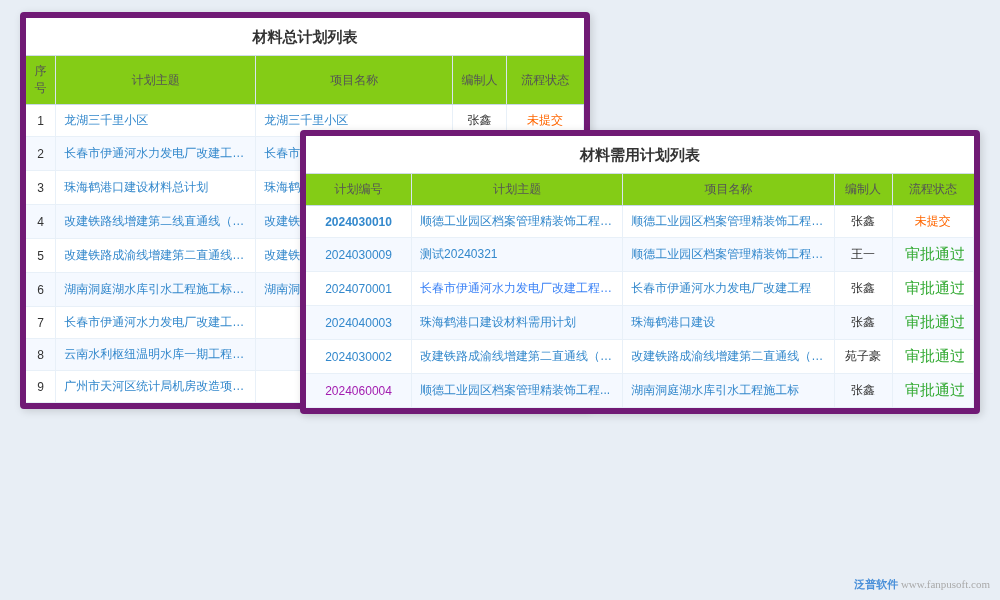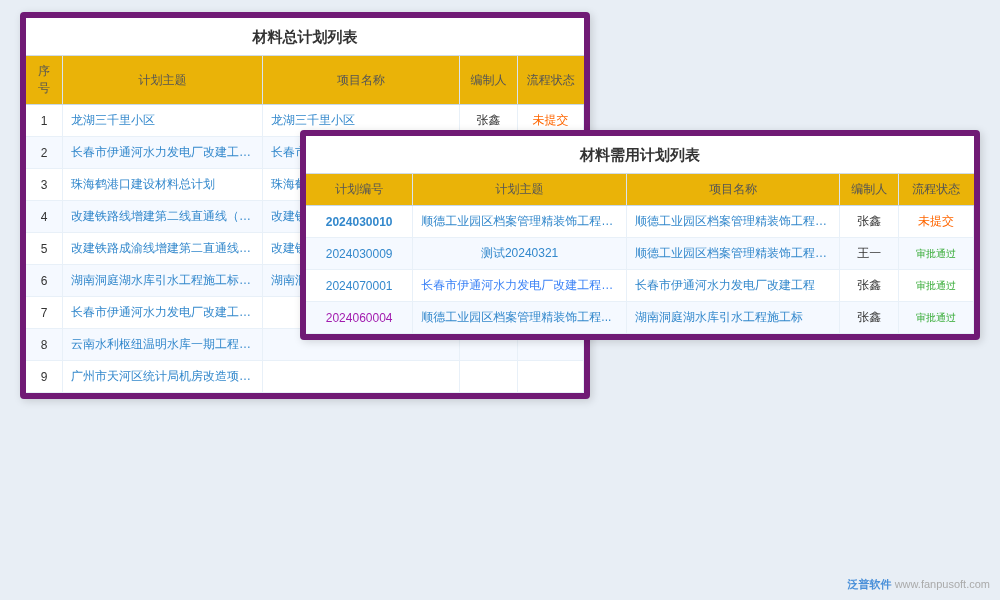--- a/index.html
+++ b/index.html
@@ -28,21 +28,21 @@
       color: #333;
       border-bottom: 1px solid #d0dce8;
     }
 
     table {
       width: 100%;
       border-collapse: collapse;
     }
 
     thead tr {
-      background: #eab308;
+      background: #84cc16;
     }
 
     thead th {
       padding: 7px 8px;
       color: #555;
       font-weight: normal;
       border-bottom: 1px solid #c8d8e8;
       border-right: 1px solid #d8e4f0;
       text-align: center;
       font-size: 12px;
@@ -73,21 +73,22 @@
     tbody td:nth-child(2) { text-align: left; }
     tbody td:nth-child(3) { text-align: left; }
 
     .status-pending {
       color: #ff6600;
       font-size: 12px;
     }
 
     .status-approved {
       color: #33aa33;
-      font-size: 10px;
+      font-size: 15px;
+      text-align: right;
     }
 
     
     .panel-main {
       position: absolute;
       top: 12px;
       left: 20px;
       width: 570px;
       z-index: 1;
     }
@@ -118,20 +119,21 @@
     .panel-secondary .col-author { width: 55px; }
     .panel-secondary .col-status { width: 70px; }
 
     .watermark {
       position: absolute;
       bottom: 8px;
       right: 10px;
       font-size: 11px;
       color: #aaa;
       z-index: 10;
+      font-family: Liberation Serif, serif;
     }
 
     .watermark-logo {
       color: #4a90d9;
       font-weight: bold;
     }
   </style>
 </head>
 <body>
 
@@ -230,30 +232,44 @@
     <tbody id="demand-tbody">
     <tr>
           <td style="color: rgb(51, 136, 204); font-weight: bold;">2024030010</td>
           <td style="color: rgb(51, 136, 204);">顺德工业园区档案管理精装饰工程（...</td>
           <td style="color: rgb(51, 136, 204);">顺德工业园区档案管理精装饰工程（...</td>
           <td>张鑫</td>
           <td class="status-pending">未提交</td>
         </tr>
         <tr>
           <td style="color: rgb(51, 136, 204);">2024030009</td>
-          <td style="color: rgb(51, 136, 204); text-align: center;">测试20240321</td>
+          <td style="color: rgb(51, 136, 204);">测试20240321</td>
           <td style="color: rgb(51, 136, 204);">顺德工业园区档案管理精装饰工程（...</td>
           <td>王一</td>
           <td class="status-approved">审批通过</td>
         </tr>
         <tr>
           <td style="color: rgb(51, 136, 204);">2024070001</td>
           <td style="color: #3b82f6;">长春市伊通河水力发电厂改建工程合...</td>
           <td style="color: rgb(51, 136, 204);">长春市伊通河水力发电厂改建工程</td>
           <td>张鑫</td>
+          <td class="status-approved">审批通过</td>
+        </tr>
+        <tr>
+          <td style="color: rgb(51, 136, 204);">2024040003</td>
+          <td style="color: rgb(51, 136, 204);">珠海鹤港口建设材料需用计划</td>
+          <td style="color: rgb(51, 136, 204);">珠海鹤港口建设</td>
+          <td>张鑫</td>
+          <td class="status-approved">审批通过</td>
+        </tr>
+        <tr>
+          <td style="color: rgb(51, 136, 204);">2024030002</td>
+          <td style="color: rgb(51, 136, 204);">改建铁路成渝线增建第二直通线（成...</td>
+          <td style="color: rgb(51, 136, 204);">改建铁路成渝线增建第二直通线（成...</td>
+          <td>苑子豪</td>
           <td class="status-approved">审批通过</td>
         </tr>
         <tr>
           <td style="color: #a21caf;">2024060004</td>
           <td style="color: rgb(51, 136, 204);">顺德工业园区档案管理精装饰工程...</td>
           <td style="color: rgb(51, 136, 204);">湖南洞庭湖水库引水工程施工标</td>
           <td>张鑫</td>
           <td class="status-approved">审批通过</td>
         </tr>
       </tbody>

